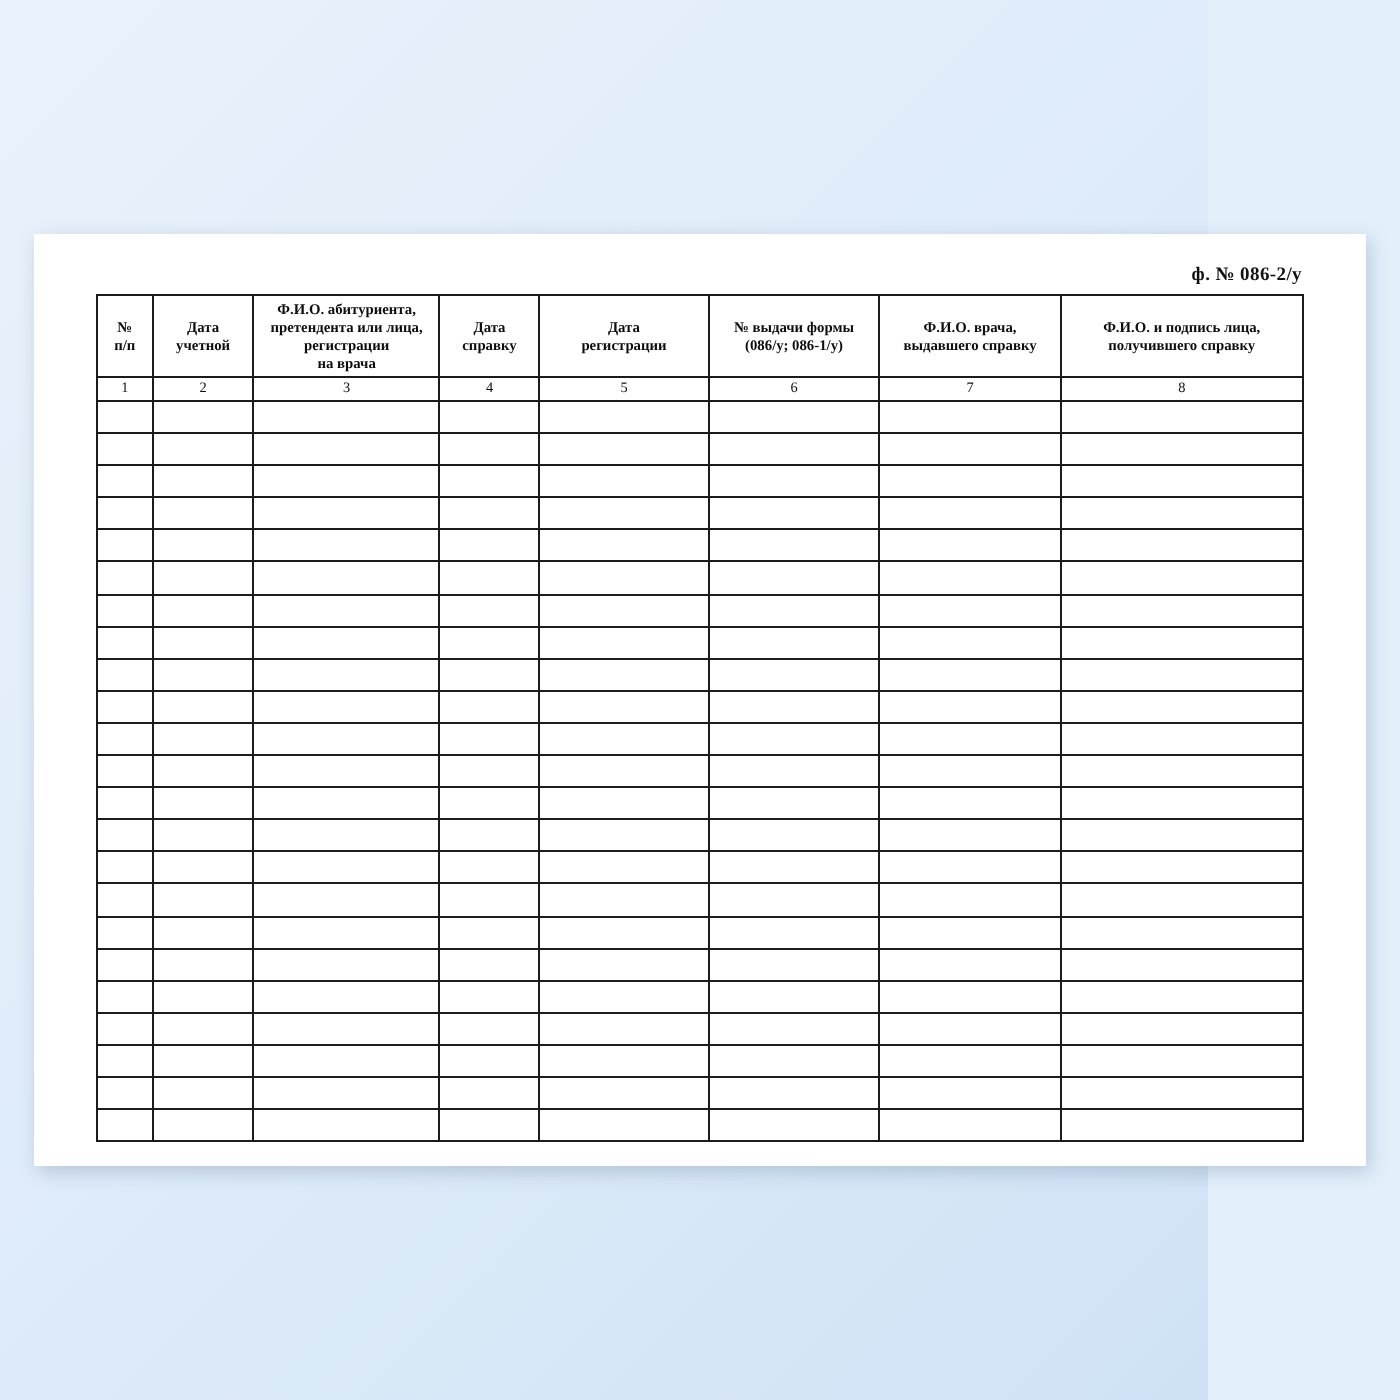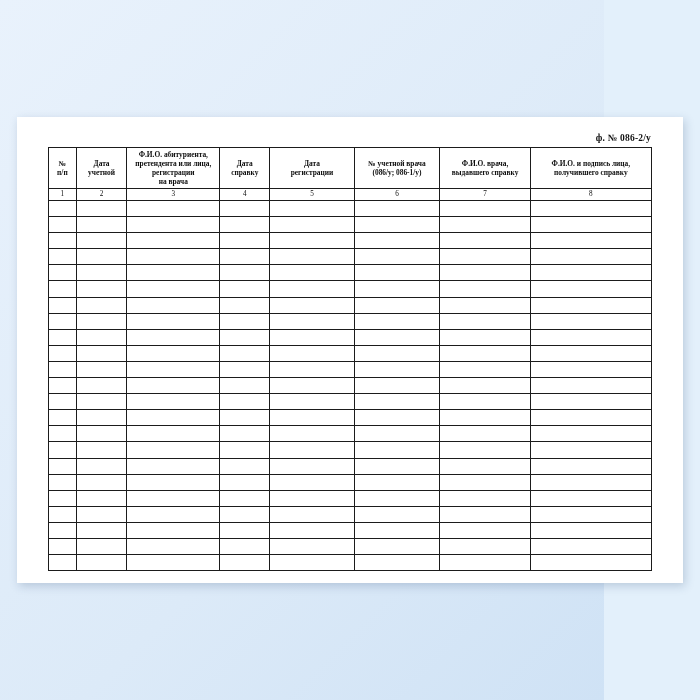--- a/index.html
+++ b/index.html
@@ -127,21 +127,21 @@
             </th>
             <th>
               <span class="hdr-line">Дата</span>
               <span class="hdr-line">справку</span>
             </th>
             <th>
               <span class="hdr-line">Дата</span>
               <span class="hdr-line">регистрации</span>
             </th>
             <th>
-              <span class="hdr-line">№ учетной врача</span>
+              <span class="hdr-line">№ выдачи формы</span>
               <span class="hdr-line">(086/у; 086-1/у)</span>
             </th>
             <th>
               <span class="hdr-line">Ф.И.О. врача,</span>
               <span class="hdr-line">выдавшего справку</span>
             </th>
             <th>
               <span class="hdr-line">Ф.И.О. и подпись лица,</span>
               <span class="hdr-line">получившего справку</span>
             </th>

